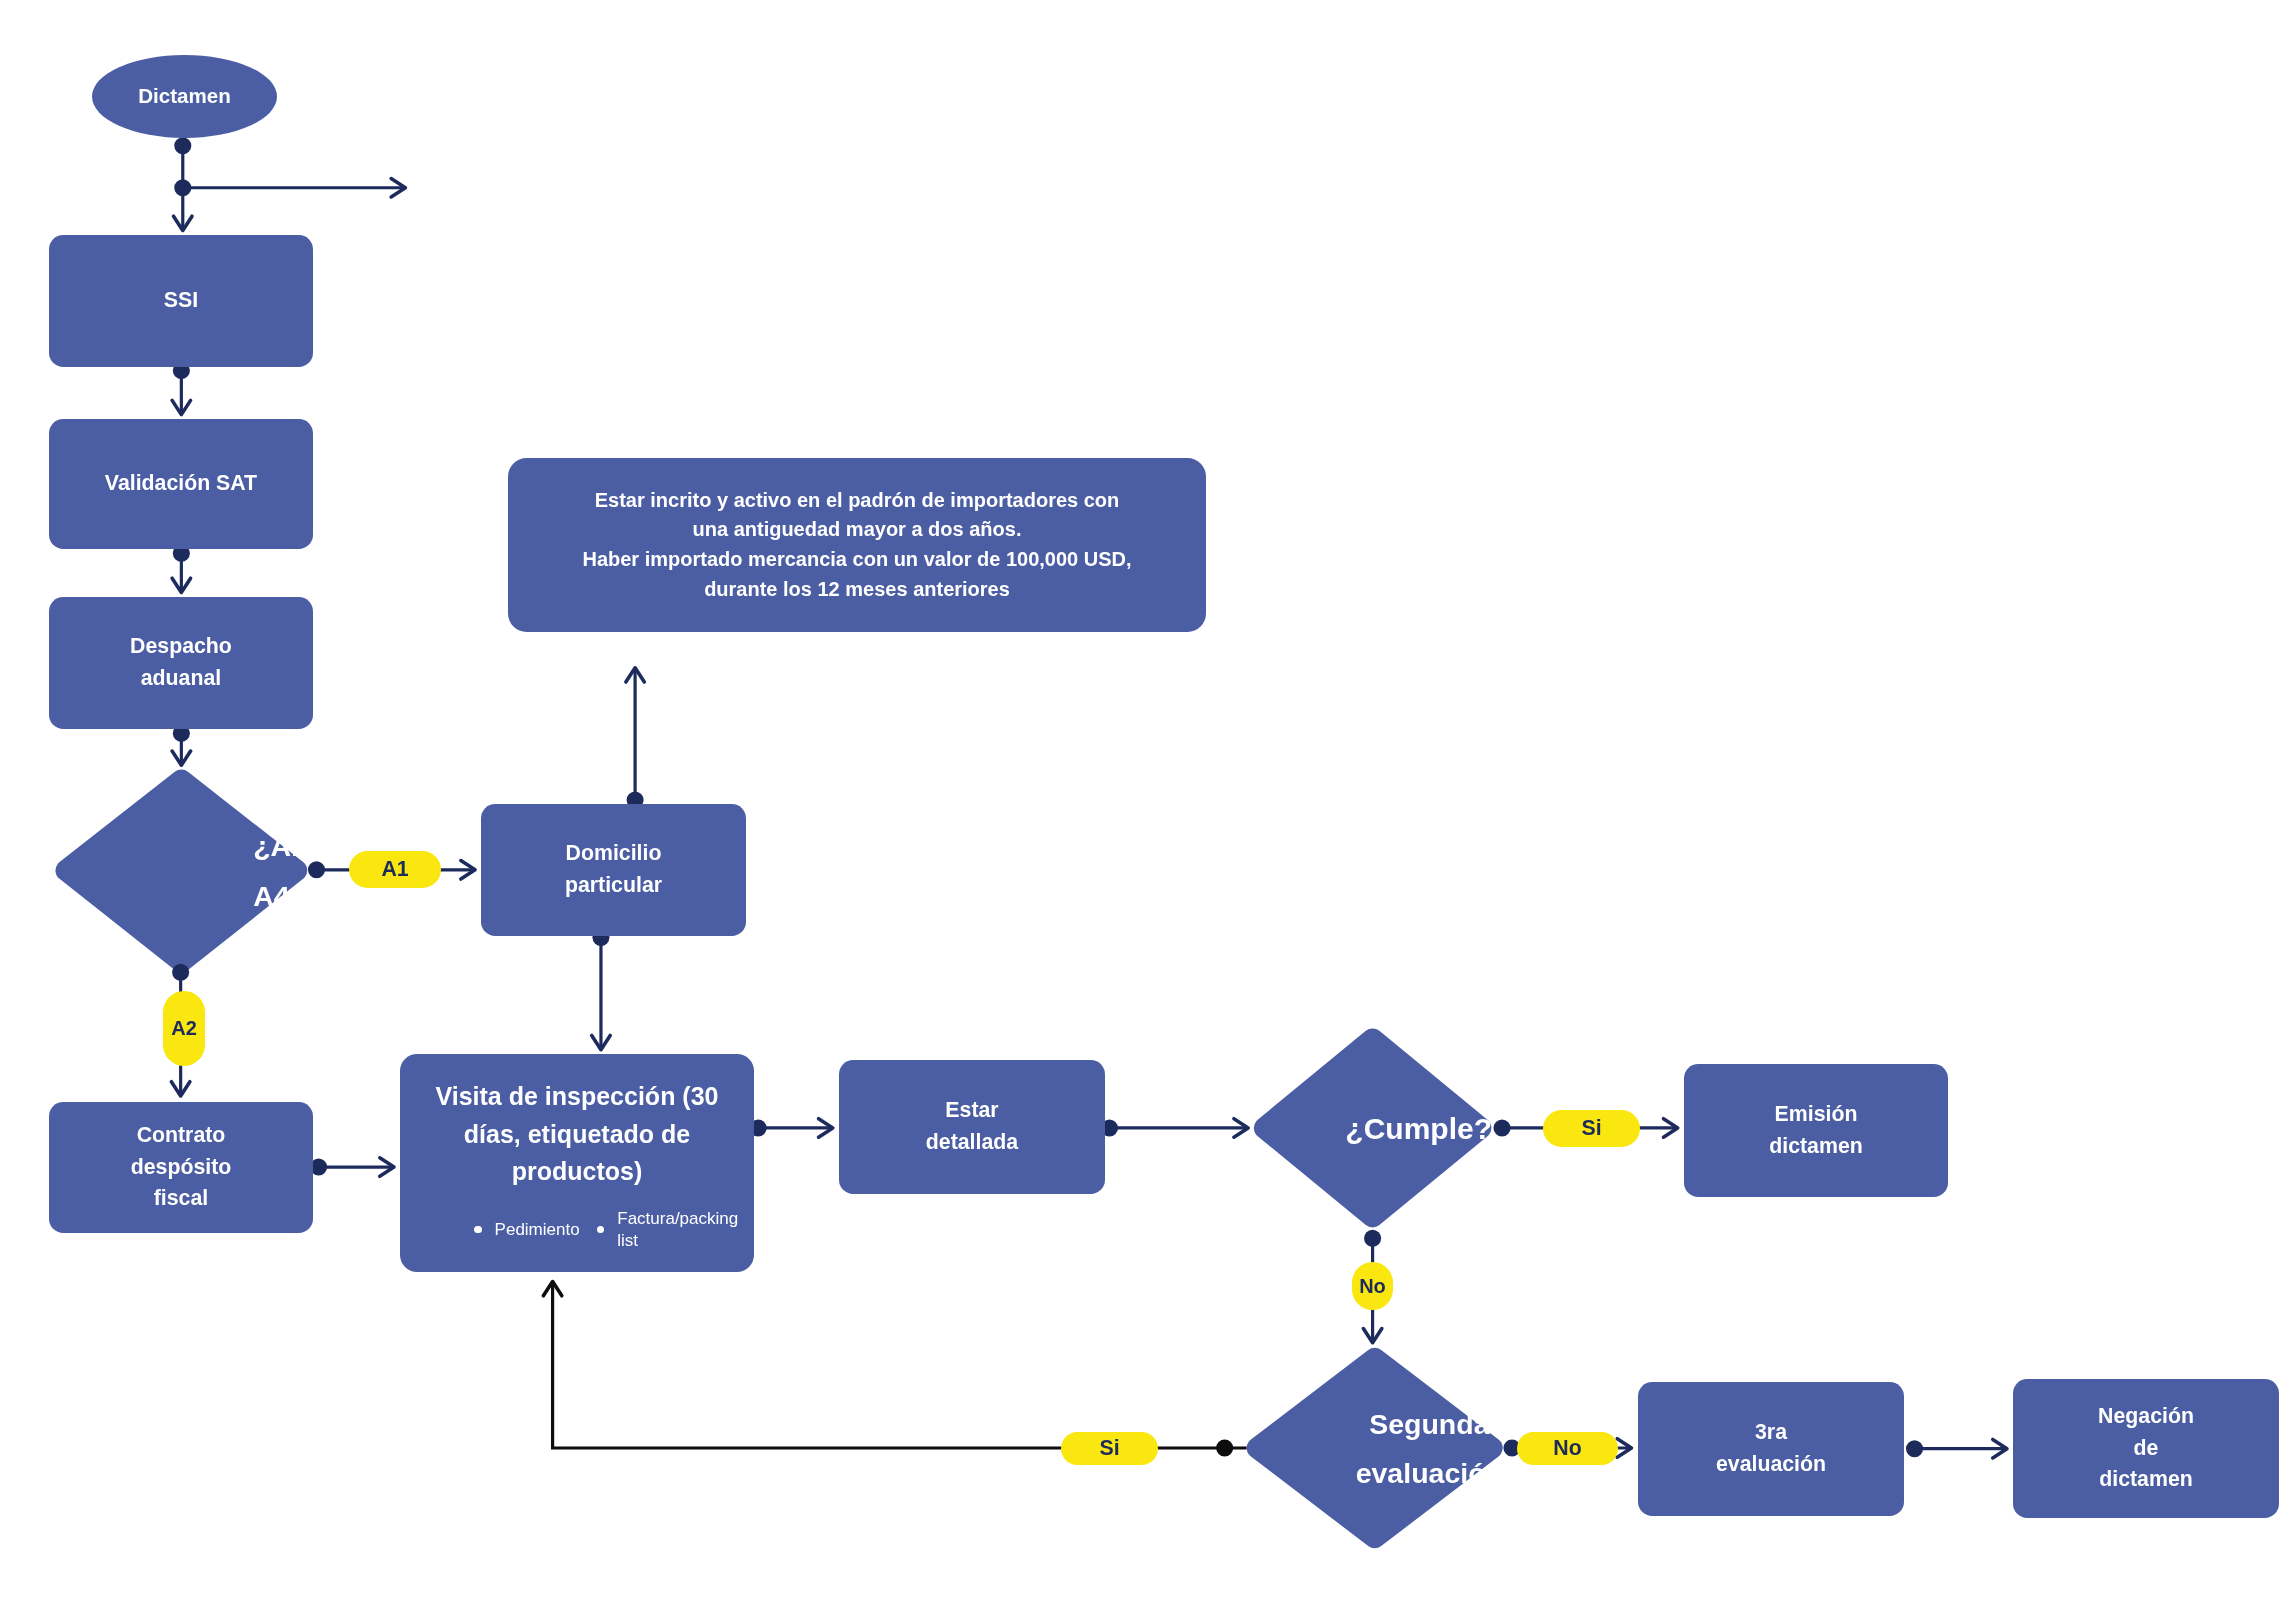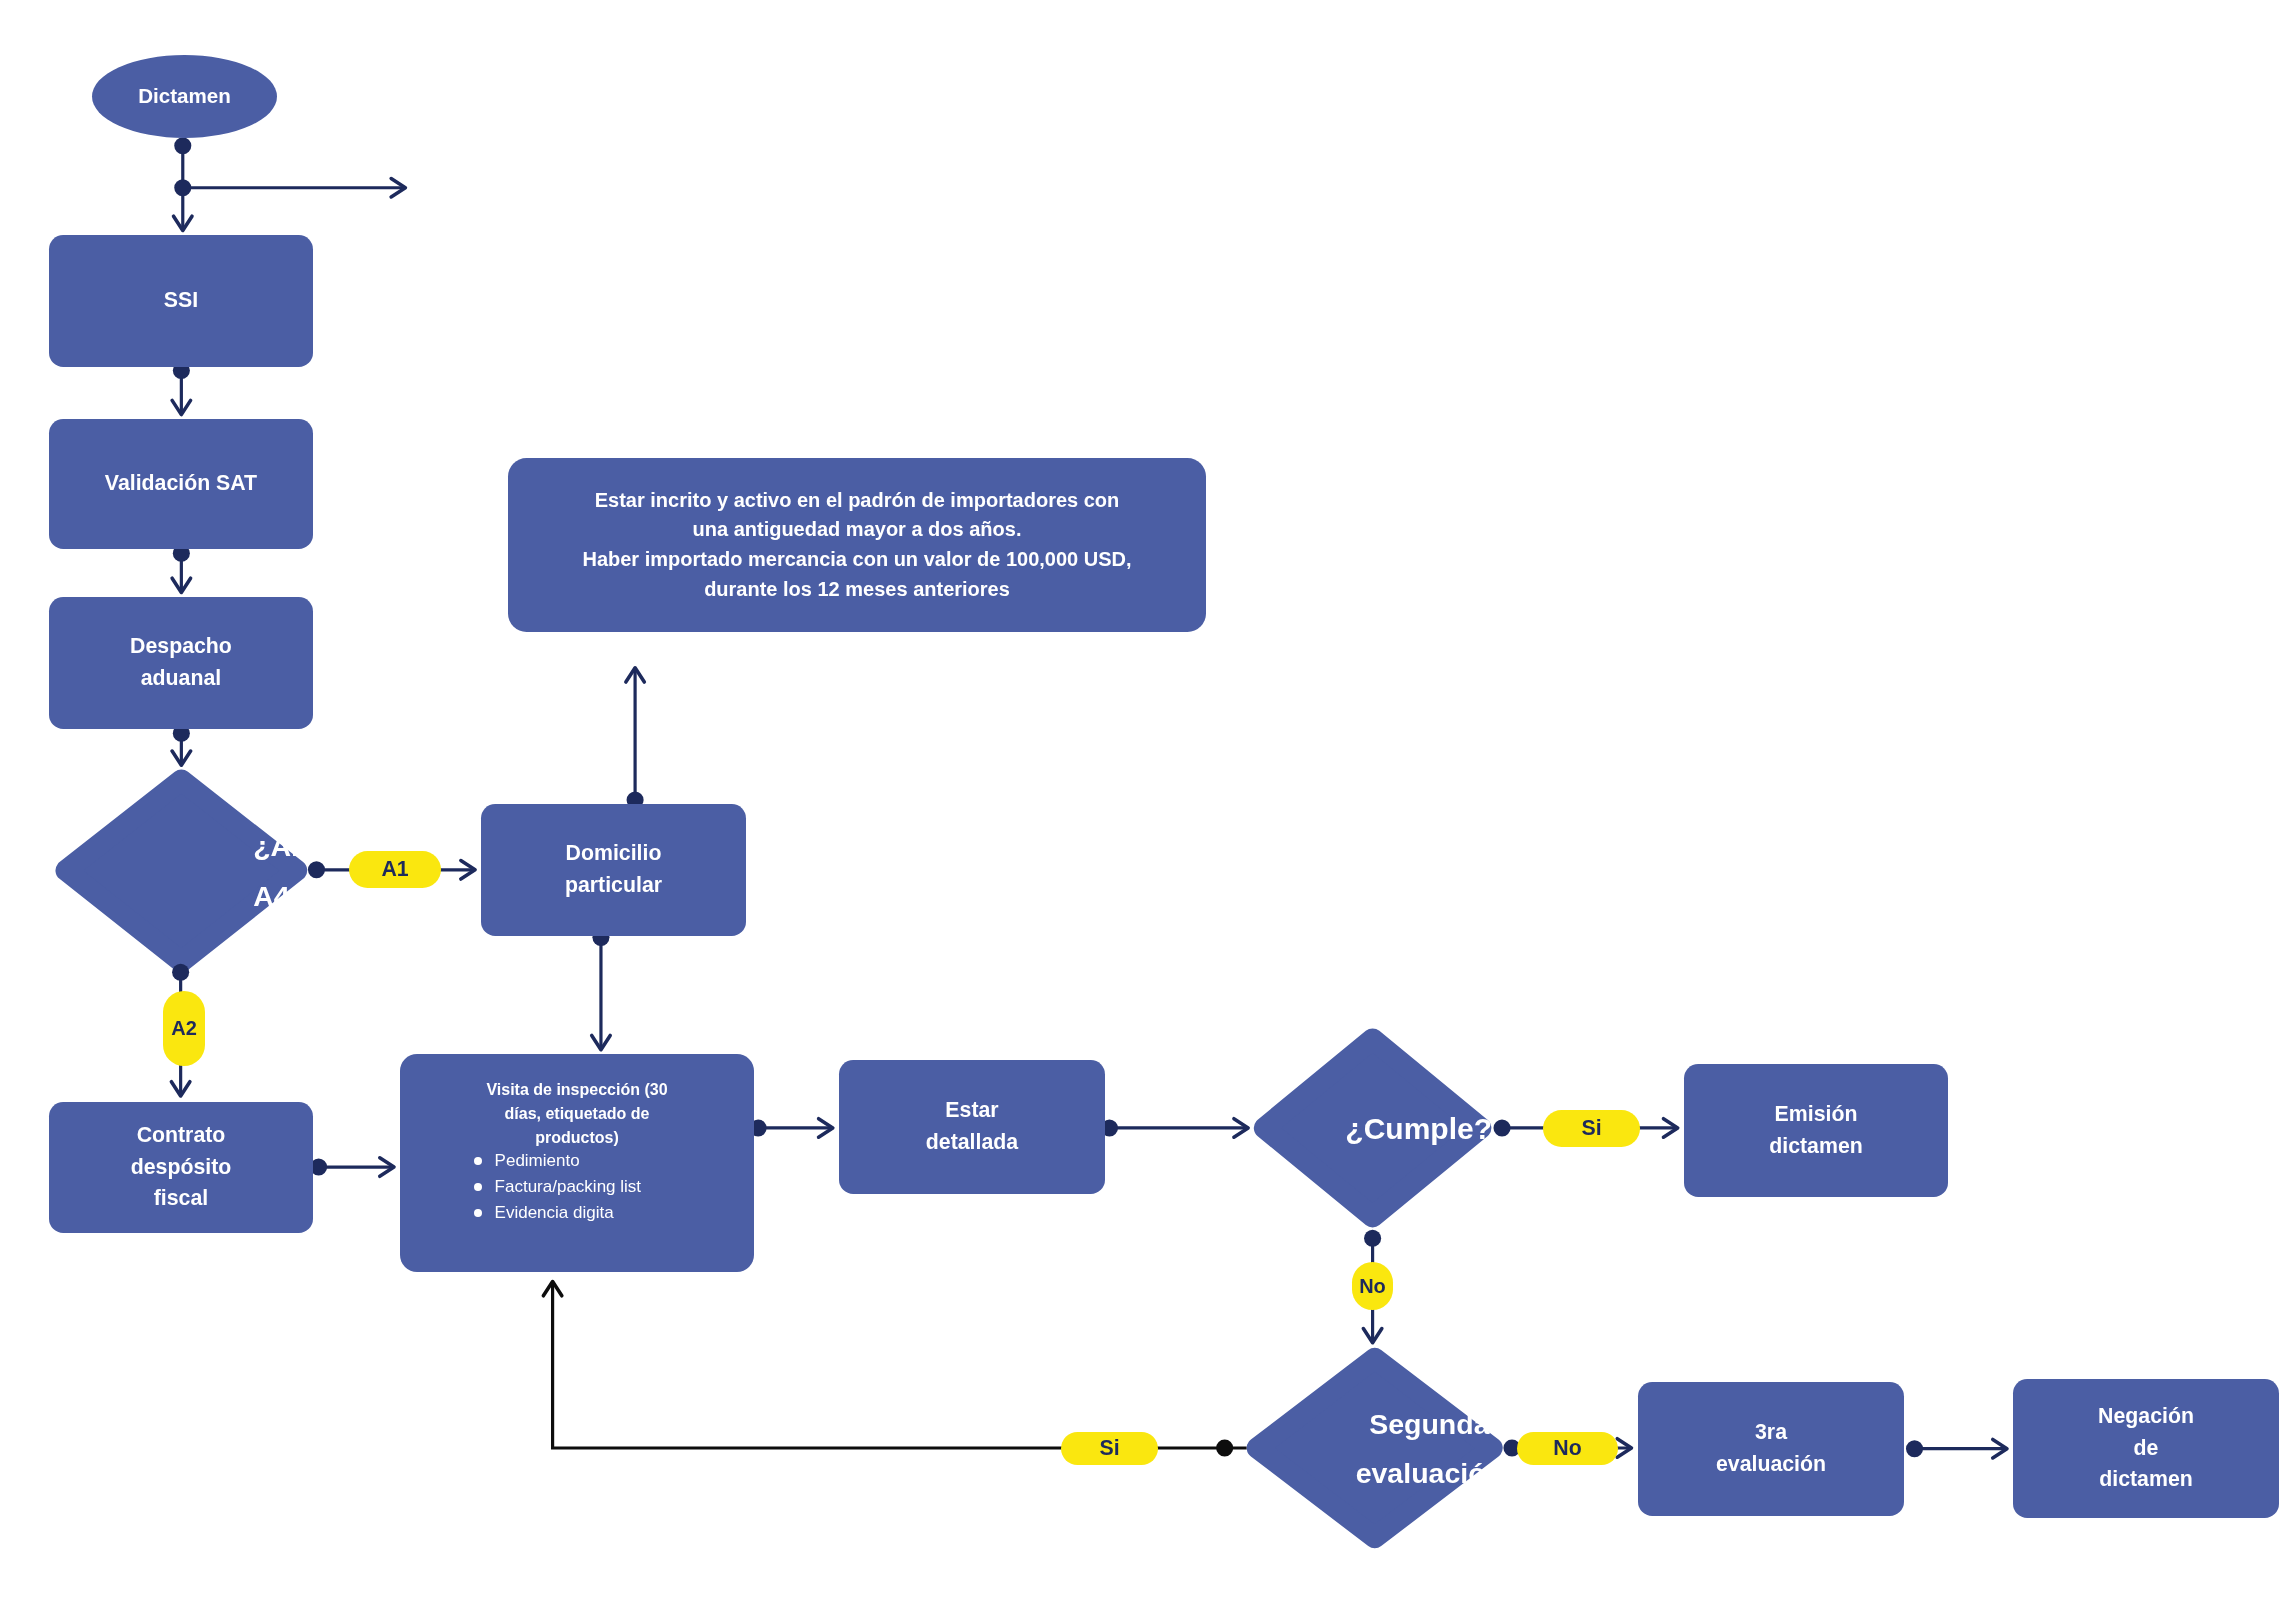--- a/index.html
+++ b/index.html
@@ -33,22 +33,22 @@
           text-align:center;color:var(--ntext);font-weight:700;white-space:pre-line;background:transparent}
   .dlabel.a1a4{font-size:28.5px;line-height:1.75}
   .dlabel.cumple{font-size:30px}
   .dlabel.segunda{font-size:28.5px;line-height:1.7}
   .pill{position:absolute;z-index:4;background:var(--yellow);border-radius:711px;
         display:flex;align-items:center;justify-content:center;
         color:var(--navy);font-weight:700;font-size:21.3px}
   .pill.small{font-size:20px}
 
   .visita{align-items:stretch;justify-content:flex-start;flex-direction:column;border-radius:17px;padding-top:24px}
-  .visita-title{font-size:16px;line-height:1.5;text-align:center;white-space:pre-line;font-weight:700}
-  .bullets{padding-left:74px;display:flex;flex-direction:column;gap:4px}
+  .visita-title{font-size:25px;line-height:1.5;text-align:center;white-space:pre-line;font-weight:700}
+  .bullets{margin-top:17px;padding-left:74px;display:flex;flex-direction:row;gap:17px}
   .bullet{display:flex;align-items:center;gap:12.8px;font-size:17px;font-weight:400;line-height:1.3;text-align:left;white-space:normal}
   .bdot{width:7.8px;height:7.8px;border-radius:50%;background:var(--ntext);flex:none}
   .requisitos{padding:21.3px 28.5px}
 </style>
 </head>
 <body>
 
 <div class="canvas">
 
   <svg class="wires" width="2295" height="1608" viewBox="0 0 3227 2261">

